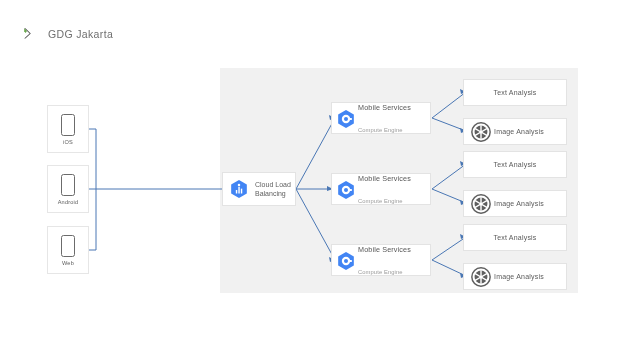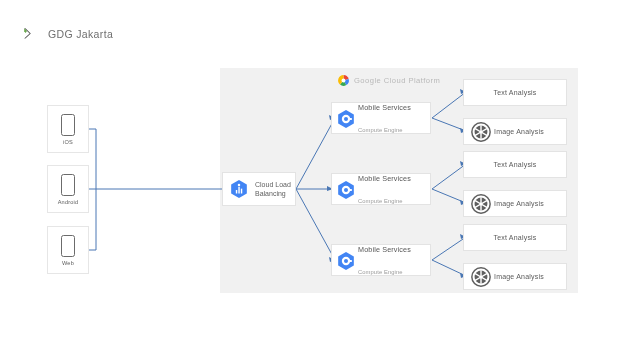--- a/index.html
+++ b/index.html
@@ -183,30 +183,20 @@
     <path d="M2.2 1.2 L7.6 6.4 L2.2 11.6 L3.4 11.6 L8.8 6.4 L3.4 1.2 Z" fill="#4c4c4c"></path>
     <path d="M2.2 1.2 L5.0 3.9 L3.6 6.0 L2.2 4.2 Z" fill="#6aa84f"></path>
   </svg>
   <span class="title">GDG Jakarta</span>
 </div>
 
 <div id="canvas">
 
   <div id="panel"></div>
 
-  <div id="gcp">
-    <svg class="gcp-mark" viewBox="0 0 24 24">
-      <path d="M12 2 A10 10 0 0 1 21.5 9 L12 12 Z" fill="#ea4335"></path>
-      <path d="M21.5 9 A10 10 0 0 1 17 20.5 L12 12 Z" fill="#4285f4"></path>
-      <path d="M17 20.5 A10 10 0 0 1 5.5 19.5 L12 12 Z" fill="#34a853"></path>
-      <path d="M5.5 19.5 A10 10 0 0 1 12 2 L12 12 Z" fill="#fbbc05"></path>
-      <circle cx="12" cy="12" r="3.6" fill="#ffffff"></circle>
-    </svg>
-    <span class="gcp-text">Google Cloud Platform</span>
-  </div>
 
   <svg class="edges">
     <g stroke="#4a77b4" stroke-width="1" fill="none">
 
       <path d="M89 129 L96 129 L96 250 L89 250"></path>
       <path d="M89 189 L96 189"></path>
 
       <path d="M96 189 L228 189"></path>
 
       <path d="M296 189 L335 118"></path>

